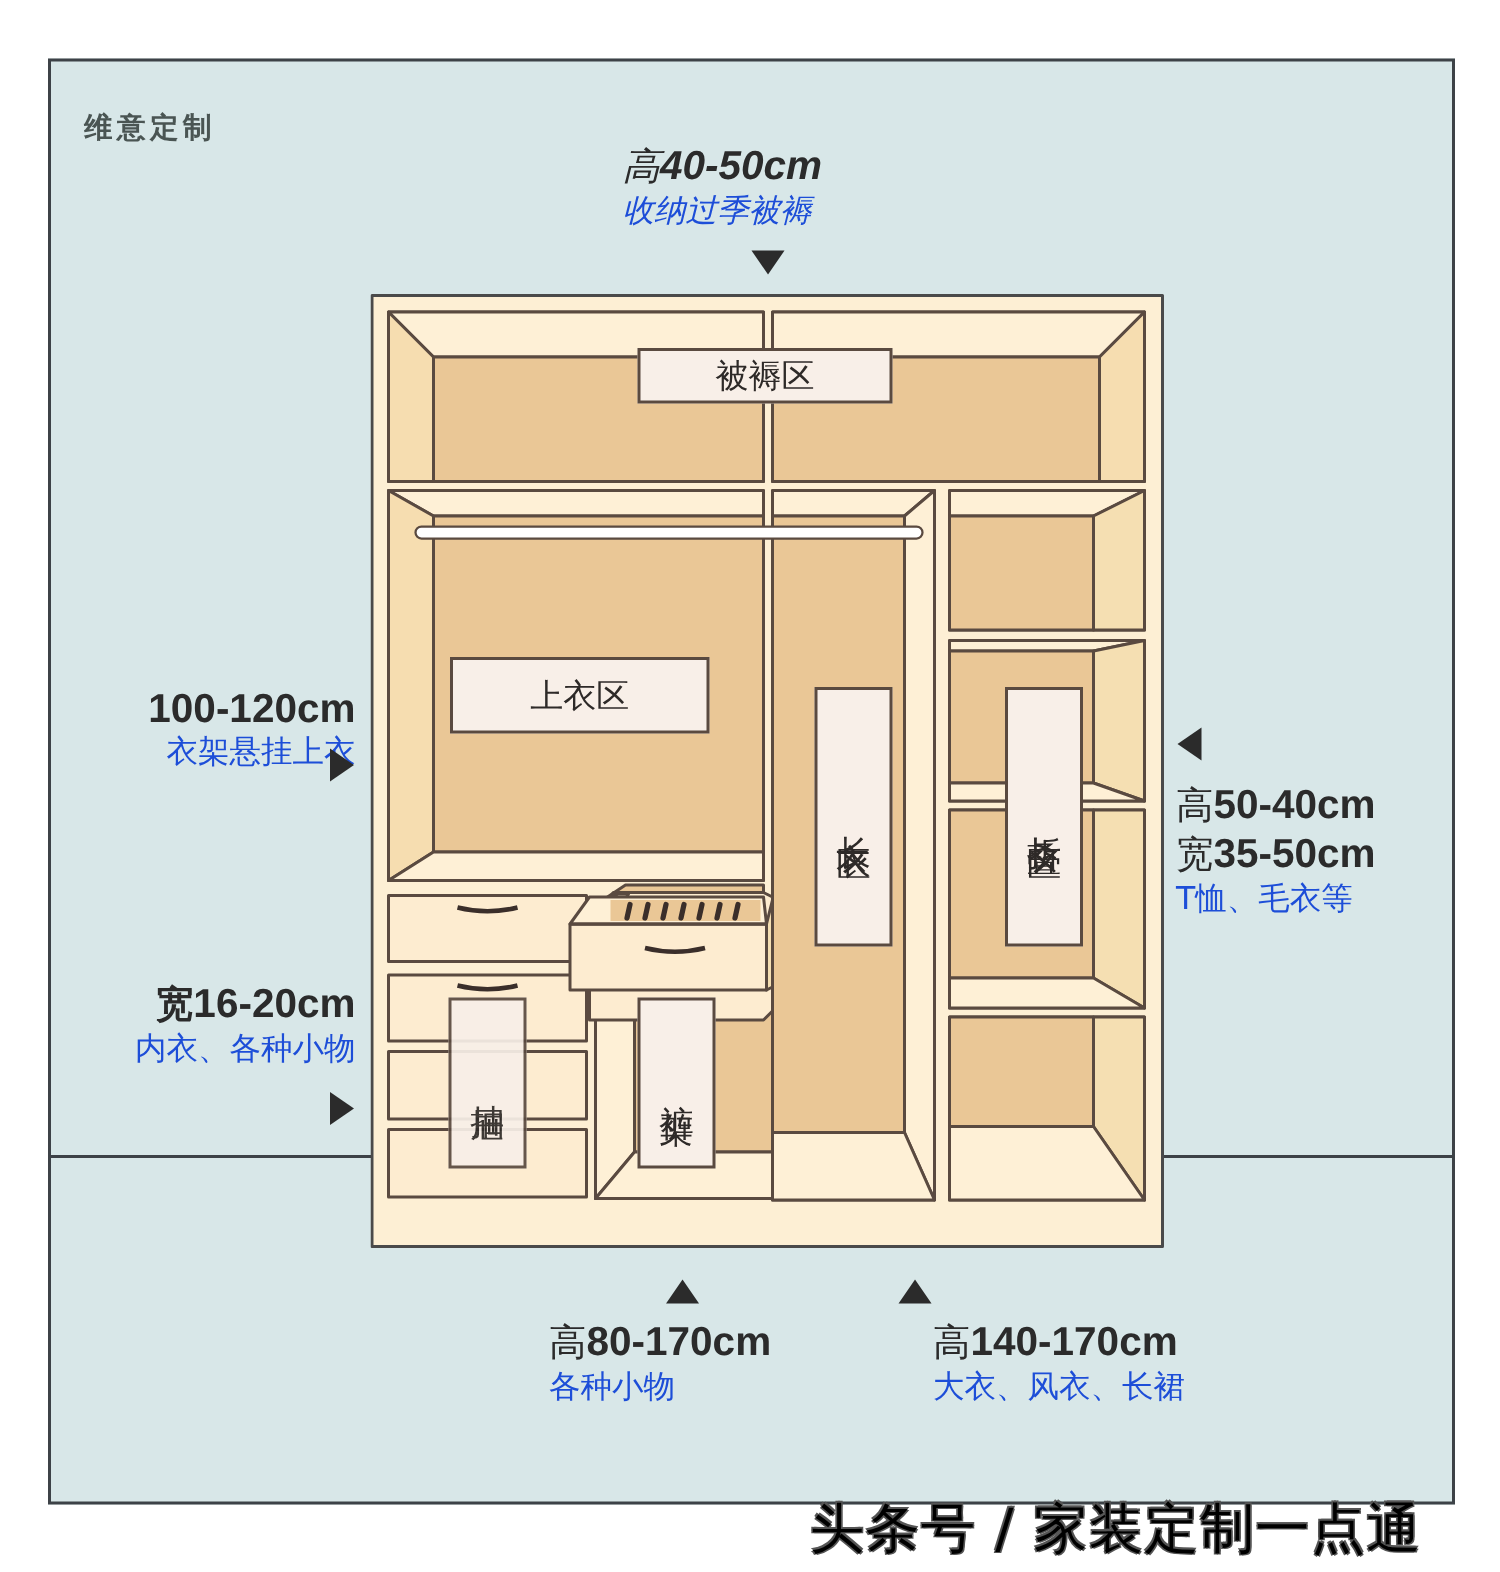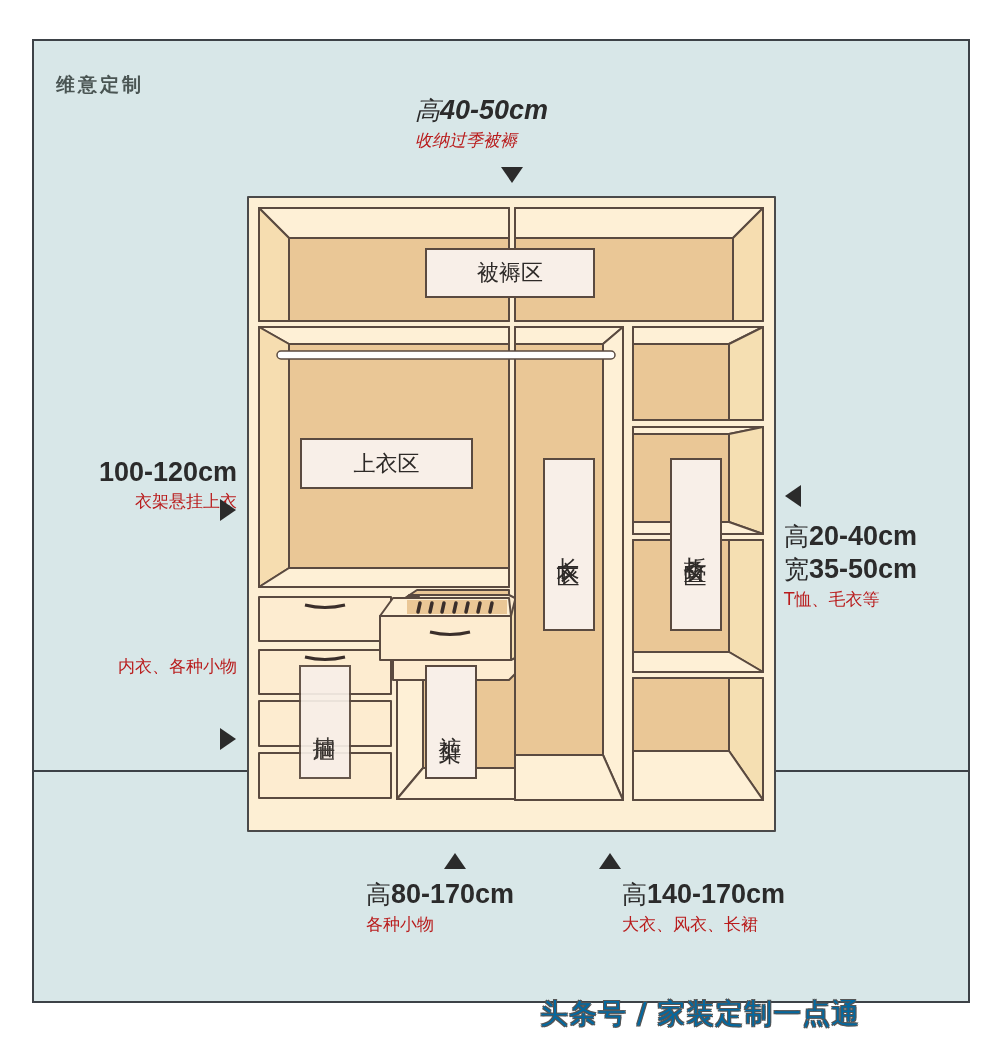--- a/index.html
+++ b/index.html
@@ -5,31 +5,31 @@
   html, body { margin:0; padding:0; }
   body { width:1000px; height:1048px; background:#ffffff; position:relative; overflow:hidden;
          font-family:"DejaVu Sans","Liberation Sans",sans-serif; color:#2e2e2e; }
   .panel { position:absolute; left:32px; top:39px; width:934px; height:960px;
            background:#d8e7e8; border:2px solid #3d4247; box-sizing:content-box; }
   .floor-line { position:absolute; left:32px; top:770px; width:938px; height:2px; background:#3d4247; }
   .abs { position:absolute; }
   .brand { left:56px; top:72px; font-size:19px; font-weight:bold; color:#4a5553; letter-spacing:3px; }
   .lbl-big { font-size:27px; font-weight:bold; font-family:"Liberation Sans",sans-serif; color:#2b2b2b; white-space:nowrap; line-height:32px; }
   .lbl-big .pre { font-weight:normal; font-family:"DejaVu Sans",sans-serif; font-size:25px; }
-  .lbl-small { font-size:17px; color:#b91c1c; white-space:nowrap; line-height:26px; }
+  .lbl-small { font-size:21px; color:#1d4ed8; white-space:nowrap; line-height:26px; }
   .right { text-align:right;margin-top:35px; }
   .tri-down { width:0; height:0; border-left:11px solid transparent; border-right:11px solid transparent; border-top:16px solid #2b2b2b; }
   .tri-up { width:0; height:0; border-left:11px solid transparent; border-right:11px solid transparent; border-bottom:16px solid #2b2b2b; }
   .tri-right { width:0; height:0; border-top:11px solid transparent; border-bottom:11px solid transparent; border-left:16px solid #2b2b2b; }
   .tri-left { width:0; height:0; border-top:11px solid transparent; border-bottom:11px solid transparent; border-right:16px solid #2b2b2b; }
   .wardrobe { position:absolute; left:247px; top:196px; }
   .tag { position:absolute; background:#f8efe8; border:2px solid #5a4a40; box-sizing:border-box;
          display:flex; align-items:center; justify-content:center; color:#2e2a28; font-size:22px; }
   .tag.v { writing-mode:vertical-rl; letter-spacing:4px; font-size:23px; }
-  .watermark { position:absolute; left:540px; top:995px; font-size:28px; color:#0369a1;
+  .watermark { position:absolute; left:540px; top:995px; font-size:36px; color:#000000;
                text-shadow: -1px -1px 0 #555, 1px 1px 0 #555, 1px -1px 0 #555, -1px 1px 0 #555; letter-spacing:1px; white-space:nowrap; }
 </style>
 </head>
 <body>
 
 <div class="panel"></div>
 <div class="floor-line"></div>
 
 <div class="abs brand">维意定制</div>
 
@@ -39,27 +39,28 @@
 </div>
 <div class="abs tri-down" style="left:501px; top:167px;"></div>
 
 <div class="abs right" style="left:40px; top:421px; width:197px;">
   <div class="lbl-big">100-120cm</div>
   <div class="lbl-small">衣架悬挂上衣</div>
 </div>
 <div class="abs tri-right" style="left:220px; top:499px;"></div>
 
 <div class="abs right" style="left:40px; top:618px; width:197px;">
+  <div class="lbl-big"><span class="pre" style="font-weight:bold">宽</span><span>16-20cm</span></div>
   <div class="lbl-small">内衣、各种小物</div>
 </div>
 <div class="abs tri-right" style="left:220px; top:728px;"></div>
 
 <div class="abs tri-left" style="left:785px; top:485px;"></div>
 <div class="abs" style="left:784px; top:520px;">
-  <div class="lbl-big"><span class="pre">高</span><span>20-40cm</span></div>
+  <div class="lbl-big"><span class="pre">高</span><span>50-40cm</span></div>
   <div class="lbl-big"><span class="pre">宽</span><span>35-50cm</span></div>
   <div class="lbl-small">T恤、毛衣等</div>
 </div>
 
 <div class="abs tri-up" style="left:444px; top:853px;"></div>
 <div class="abs" style="left:366px; top:878px;">
   <div class="lbl-big"><span class="pre">高</span><span>80-170cm</span></div>
   <div class="lbl-small">各种小物</div>
 </div>
 <div class="abs tri-up" style="left:599px; top:853px;"></div>
@@ -146,21 +147,21 @@
       <line x1="221" y1="407" x2="219" y2="416"></line>
       <line x1="233" y1="407" x2="231" y2="416"></line>
       <line x1="245" y1="407" x2="243" y2="416"></line>
     </g>
     <line x1="133" y1="420" x2="264" y2="420"></line>
     <path d="M183,436 Q203,441 223,436" fill="none" stroke="#3a2e2a" stroke-width="3"></path>
   </g>
 </svg>
 
   
-  <div class="tag" style="left:178px; top:52px; width:170px; height:50px;font-family:Liberation Serif, serif;">被褥区</div>
+  <div class="tag" style="left:178px; top:36px; width:170px; height:37px;font-family:Liberation Serif, serif;">被褥区</div>
   <div class="tag" style="left:53px; top:242px; width:173px; height:51px;">上衣区</div>
   <div class="tag v" style="left:296px; top:262px; width:52px; height:173px;">长衣区</div>
   <div class="tag v" style="left:423px; top:262px; width:52px; height:173px;">折叠区</div>
   <div class="tag v" style="left:52px; top:469px; width:52px; height:114px; opacity:0.92;">抽屉</div>
   <div class="tag v" style="left:178px; top:469px; width:52px; height:114px;">裤架</div>
 </div>
 
 <div class="watermark">头条号 / 家装定制一点通</div>
 
 </body></html>

